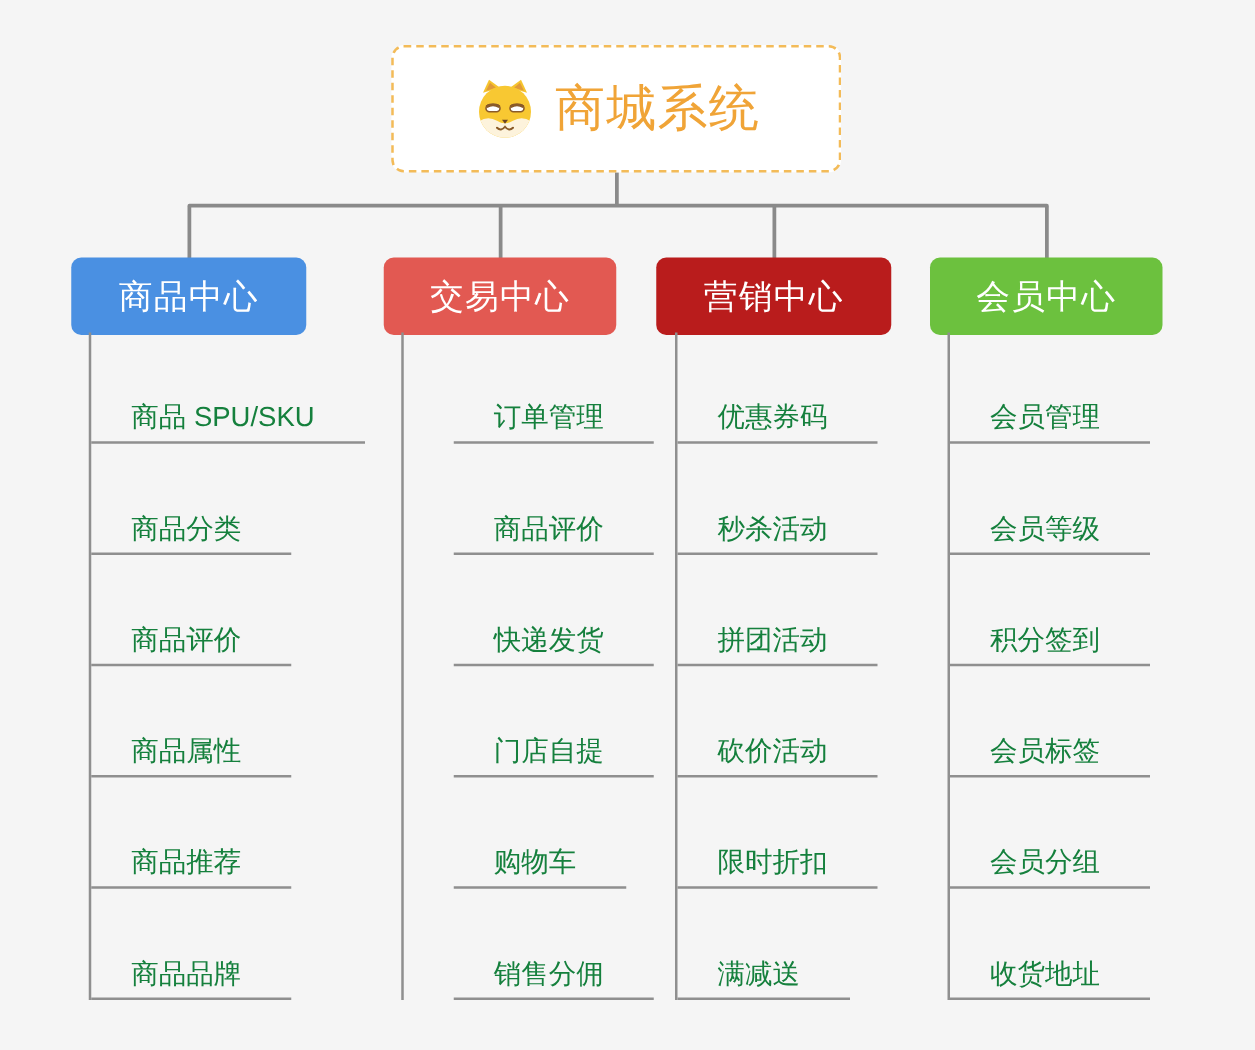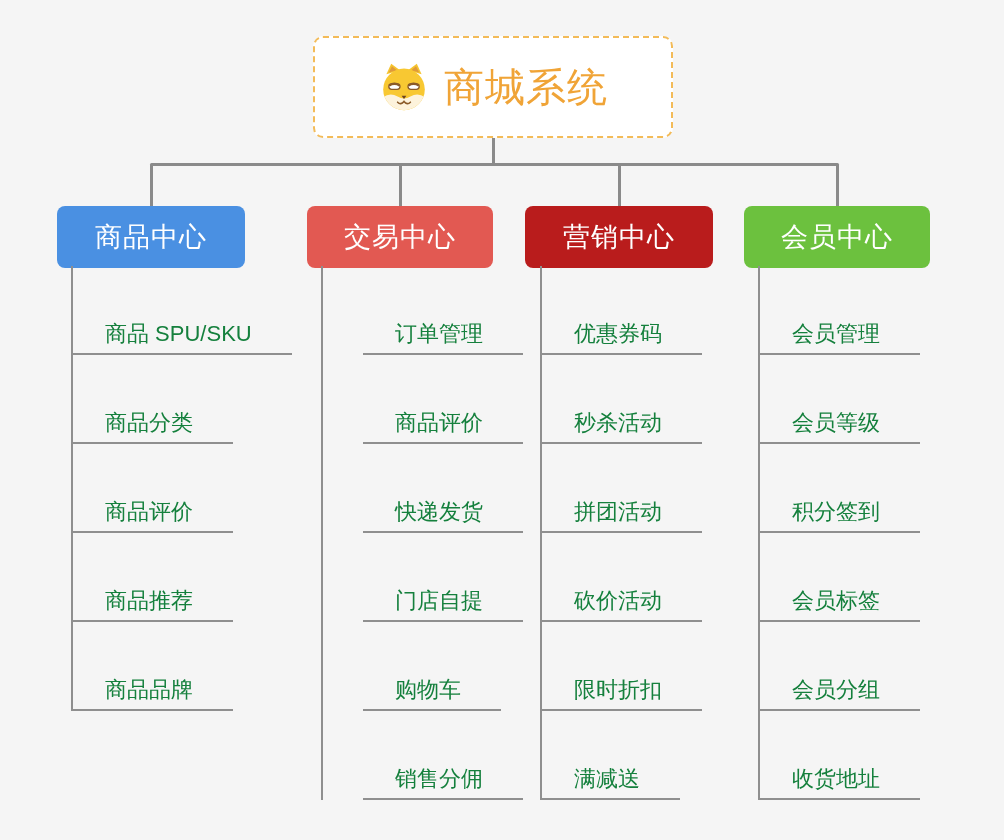--- a/index.html
+++ b/index.html
@@ -116,20 +116,21 @@
     <span>营销中心</span>
   </div>
   <div class="branch-box b4" style="background:#6cc13e">
     <span>会员中心</span>
   </div>
 
   <ul class="subtree t1">
     <li>商品 SPU/SKU</li>
     <li>商品分类</li>
     <li>商品评价</li>
+    <li>商品属性</li>
     <li>商品推荐</li>
     <li>商品品牌</li>
   </ul>
 
   <ul class="subtree t2">
     <li>订单管理</li>
     <li>商品评价</li>
     <li>快递发货</li>
     <li>门店自提</li>
     <li>购物车</li>

